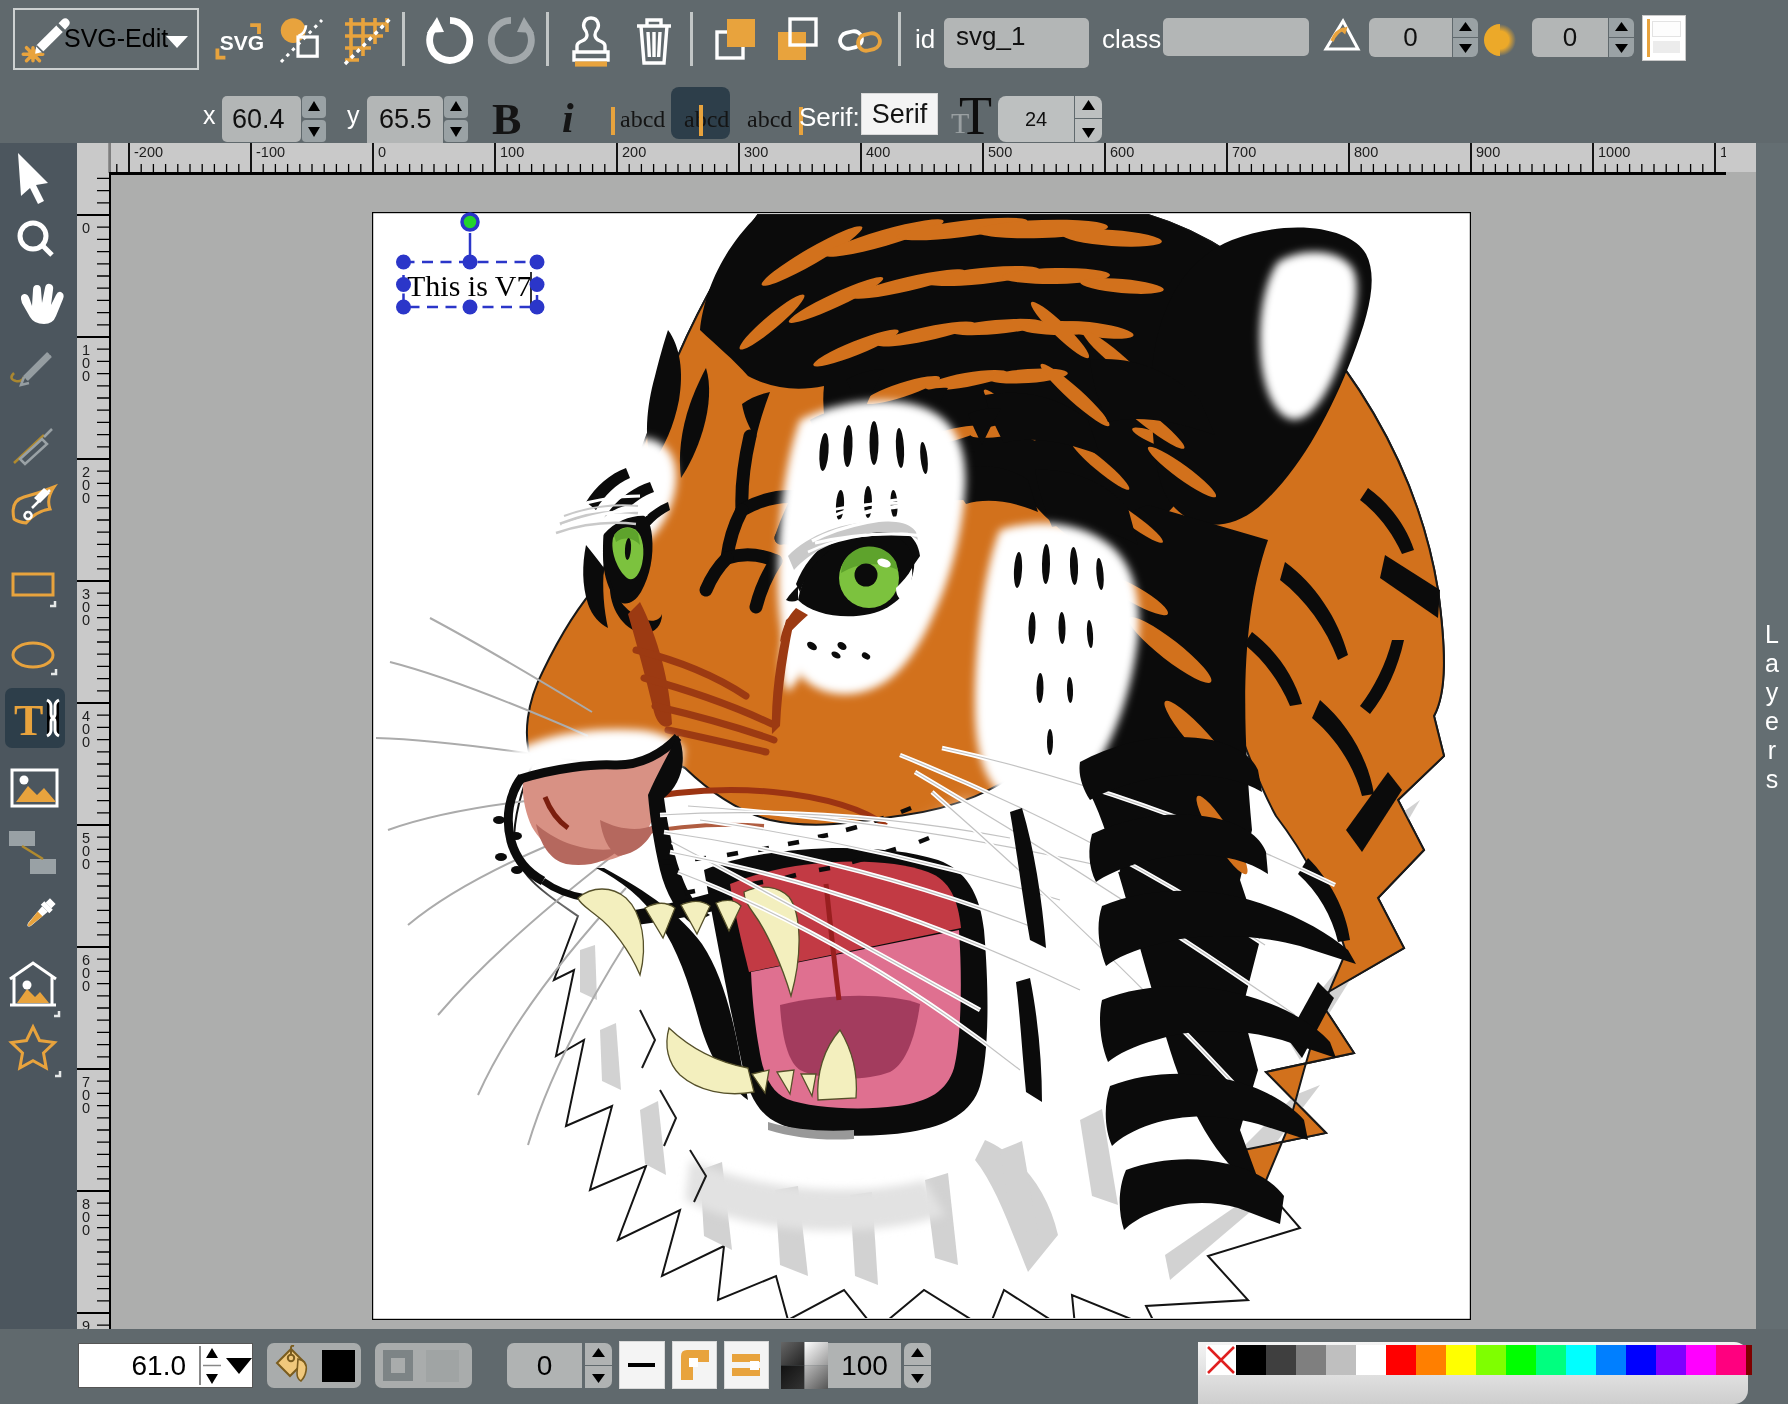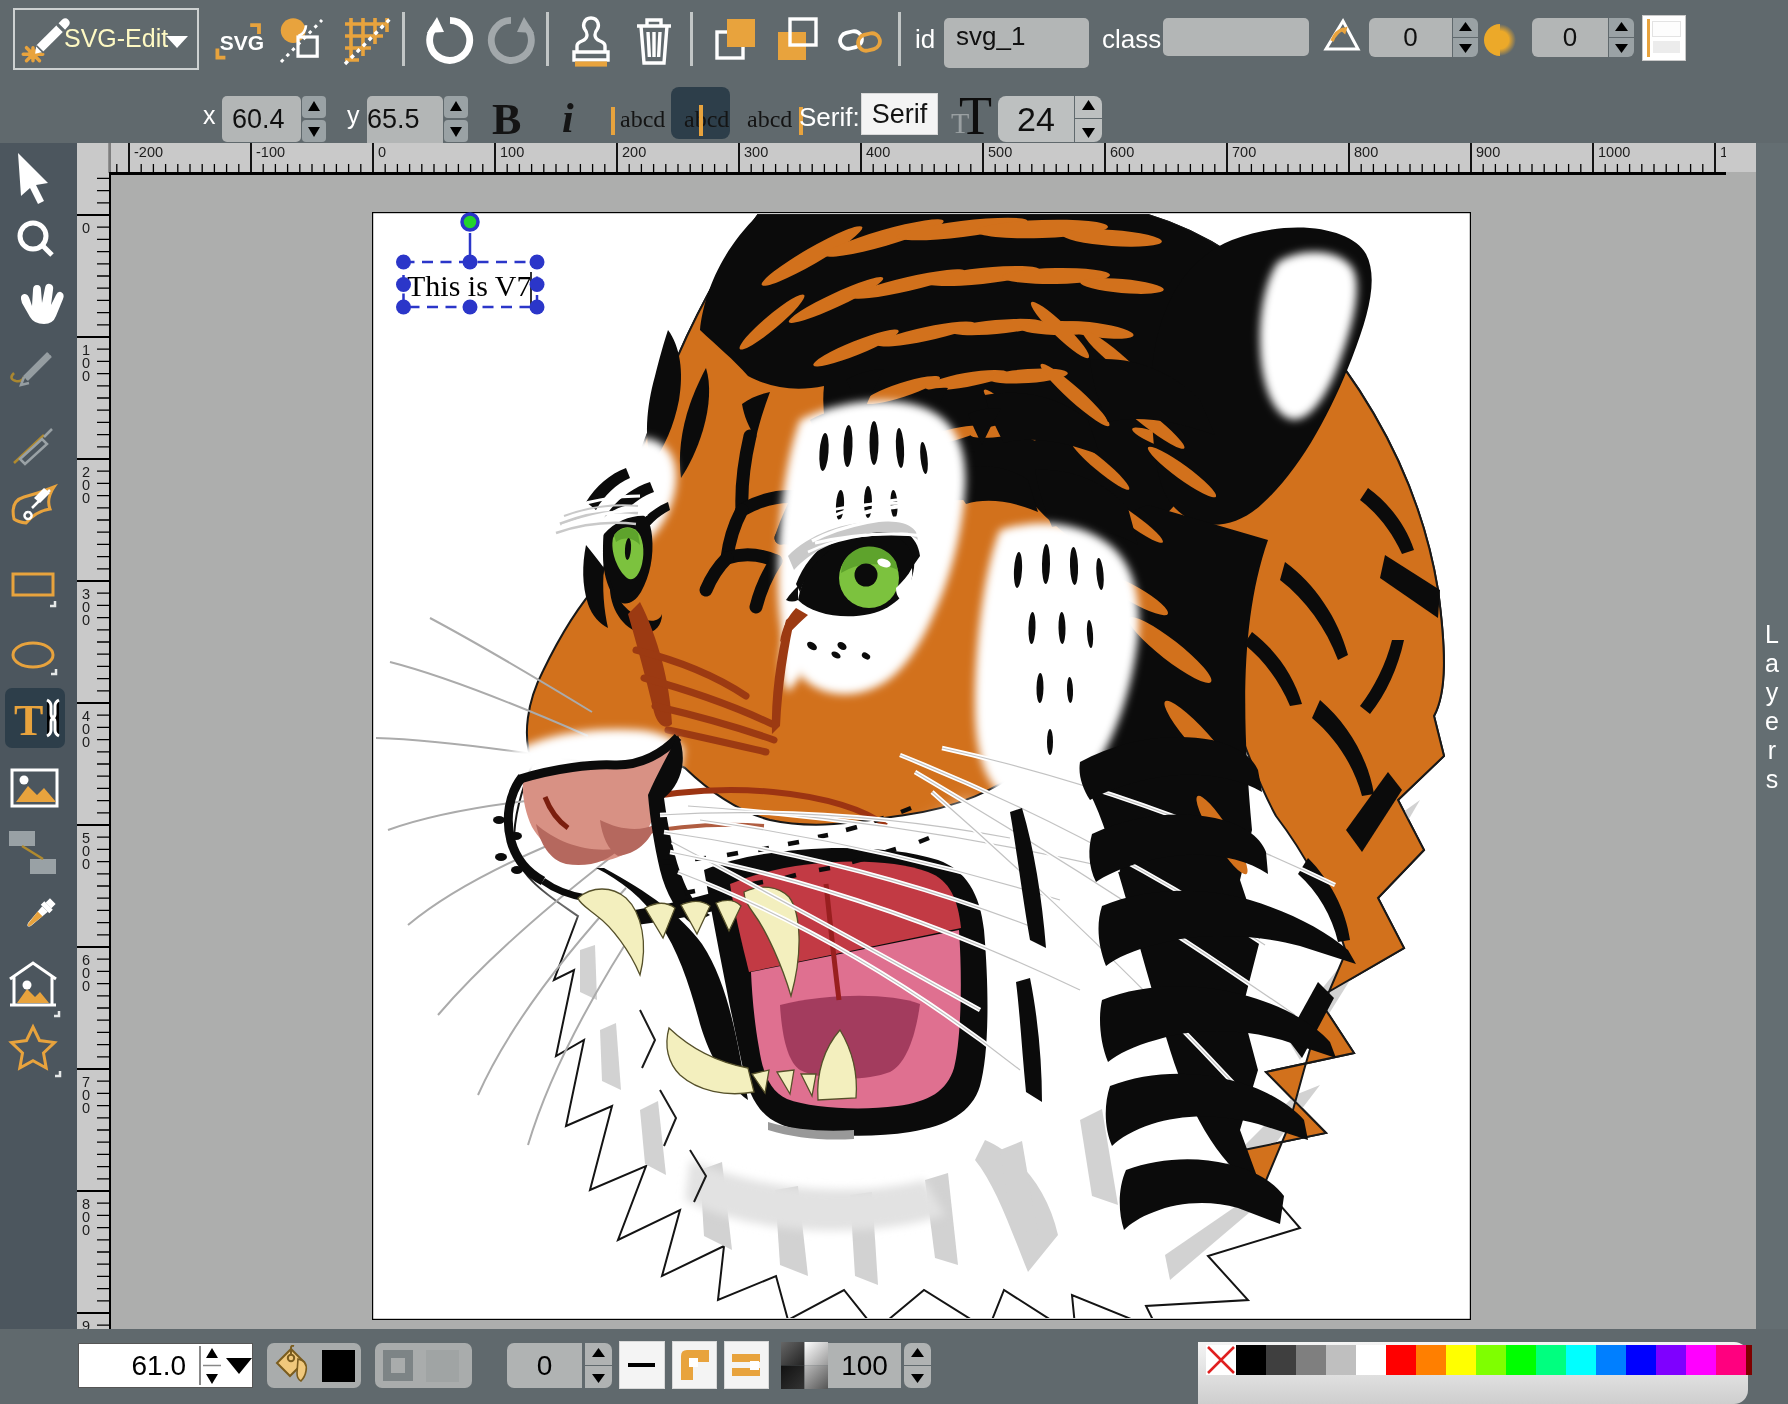--- a/index.html
+++ b/index.html
@@ -16,21 +16,21 @@
   <g stroke="#e8a33d" stroke-width="1.6" stroke-linecap="round">
       <path d="M6 16v6M6 19H1.5M6 19h4.5M3 16l6 6M9 16l-6 6"></path>
     </g>
   <circle cx="6" cy="19" r="2.2" fill="#e8a33d" stroke="none"></circle>
   <g fill="#fff">
       <path d="M7.5 15 L17 5.5 L20 8.5 L10.5 18 L7 18.8 Z"></path>
       <path d="M17.8 4.7 L19.5 3 Q21 1.8 22.3 3.1 Q23.6 4.4 22.4 5.9 L20.8 7.7 Z"></path>
     </g>
   <path d="M17 5.5 L20 8.5 M7.5 15l3.4 3.4" stroke="#60696d" stroke-width="0.8" fill="none"></path>
 </svg>
-<div class="abs" style="left:64px;top:24px;color:#fef9c3;font-size:25px">SVG-Edit</div>
+<div class="abs" style="left:64px;top:24px;color:#000000;font-size:25px">SVG-Edit</div>
 <svg class="abs" style="left:164px;top:34px" width="28" height="16">
     <path d="M2 2h22l-11 12z" fill="#fff"></path>
   </svg>
 
 <svg class="abs" style="left:213px;top:22px" width="50" height="40" viewBox="0 0 25 20">
   <text x="3.4" y="13.8" font-size="10.5" font-weight="bold" fill="#fff" font-family="Liberation Sans,sans-serif">SVG</text>
   <path d="M2.2 13.2v4.6h4M23 6V1.6h-4.4" stroke="#e8a33d" stroke-width="1.9" fill="none"></path>
 </svg>
 
 <svg class="abs" style="left:276px;top:15px" width="50" height="50" viewBox="0 0 25 25">
@@ -126,42 +126,42 @@
 
 <div class="lbl" style="left:203px;top:101px;font-size:25px">x</div>
 <div class="inp" style="left:222px;top:96px;width:79px;height:46px;line-height:46px;font-size:27px;padding-left:10px">60.4</div>
 <div class="spinbtn" style="left:302px;top:96px;height:22px"></div>
 <div class="spinbtn" style="left:302px;top:120px;height:22px"></div>
 <svg class="abs" style="left:302px;top:96px" width="24" height="46">
     <path d="M12 5 L18 15 H6 Z" fill="#000"></path>
     <path d="M12 41 L18 31 H6 Z" fill="#000"></path>
   </svg>
 <div class="lbl" style="left:347px;top:101px;font-size:25px">y</div>
-<div class="inp" style="left:367px;top:96px;width:76px;height:54px;line-height:46px;font-size:27px;padding-left:0">65.5</div>
+<div class="inp" style="left:367px;top:96px;width:76px;height:54px;line-height:46px;font-size:27px;padding-left:12px">65.5</div>
 <div class="spinbtn" style="left:444px;top:96px;height:22px"></div>
 <div class="spinbtn" style="left:444px;top:120px;height:22px"></div>
 <svg class="abs" style="left:444px;top:96px" width="24" height="46">
     <path d="M12 5 L18 15 H6 Z" fill="#000"></path>
     <path d="M12 41 L18 31 H6 Z" fill="#000"></path>
   </svg>
 <div class="abs" style="left:492px;top:94px;color:#141414;font-size:44px;font-weight:bold;font-family:'Liberation Serif',serif">B</div>
 <div class="abs" style="left:562px;top:94px;color:#141414;font-size:42px;font-style:italic;font-weight:bold;font-family:'Liberation Serif',serif">i</div>
 
 <div class="abs" style="left:611px;top:107px;width:4px;height:28px;background:#e8a33d"></div>
 <div class="abs" style="left:620px;top:106px;color:#141414;font-size:24px;font-family:'Liberation Serif',serif">abcd</div>
 <div class="abs" style="left:671px;top:87px;width:59px;height:52px;background:#2d3e4a;border-radius:8px"></div>
 <div class="abs" style="left:684px;top:106px;color:#141414;font-size:24px;font-family:'Liberation Serif',serif">abcd</div>
 <div class="abs" style="left:699px;top:105px;width:4px;height:31px;background:#e8a33d"></div>
 <div class="abs" style="left:747px;top:106px;color:#141414;font-size:24px;font-family:'Liberation Serif',serif">abcd</div>
 <div class="abs" style="left:799px;top:107px;width:4px;height:28px;background:#e8a33d"></div>
 <div class="lbl" style="left:799px;top:102px">Serif:</div>
 <div class="wbtn" style="left:862px;top:94px;width:75px;height:40px;color:#141414;font-size:27px;text-align:center;line-height:40px">Serif</div>
 <div class="abs" style="left:951px;top:108px;color:#9aa0a2;font-size:30px;font-family:'Liberation Serif',serif;line-height:30px">T</div>
 <div class="abs" style="left:959px;top:88px;color:#0d0d0d;font-size:54px;font-family:'Liberation Serif',serif;line-height:56px">T</div>
-<div class="inp" style="left:998px;top:96px;width:76px;height:46px;background:#bdc0c0;border-radius:8px 0 0 8px;padding:0;text-align:center;line-height:46px;font-size:34px">24</div>
+<div class="inp" style="left:998px;top:96px;width:76px;height:46px;background:#bdc0c0;border-radius:8px 0 0 8px;padding:0;text-align:center;line-height:46px;font-size:20px">24</div>
 <div class="abs" style="left:1075px;top:96px;width:27px;height:22px;background:#bdc0c0;border-radius:0 8px 0 0"></div>
 <div class="abs" style="left:1075px;top:119px;width:27px;height:23px;background:#bdc0c0;border-radius:0 0 8px 0"></div>
 <svg class="abs" style="left:1075px;top:96px" width="27" height="46">
     <path d="M13.5 4 L20 14 H7 Z" fill="#000"></path>
     <path d="M13.5 42 L20 32 H7 Z" fill="#000"></path>
   </svg>
 
 <div class="abs" style="left:0;top:143px;width:77px;height:1186px;background:#4c565e"></div>
 <svg class="abs" style="left:0;top:143px" width="77" height="1186" viewBox="0 0 77 1186">
 

